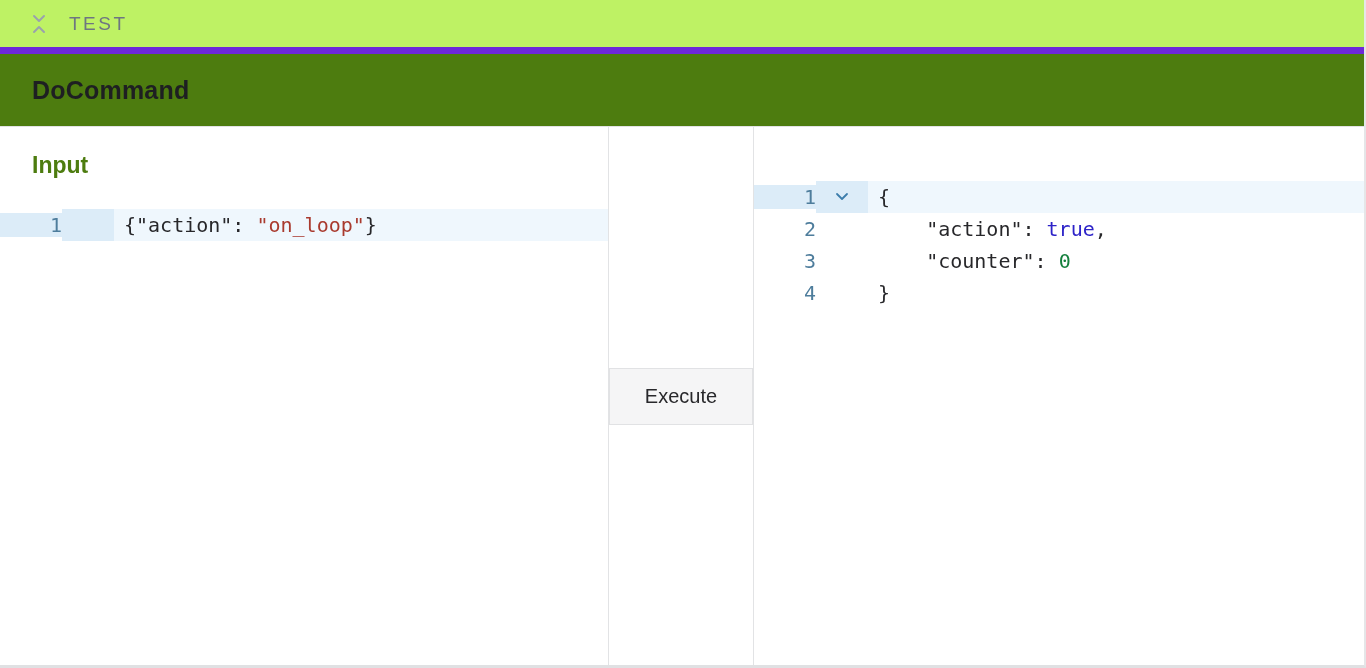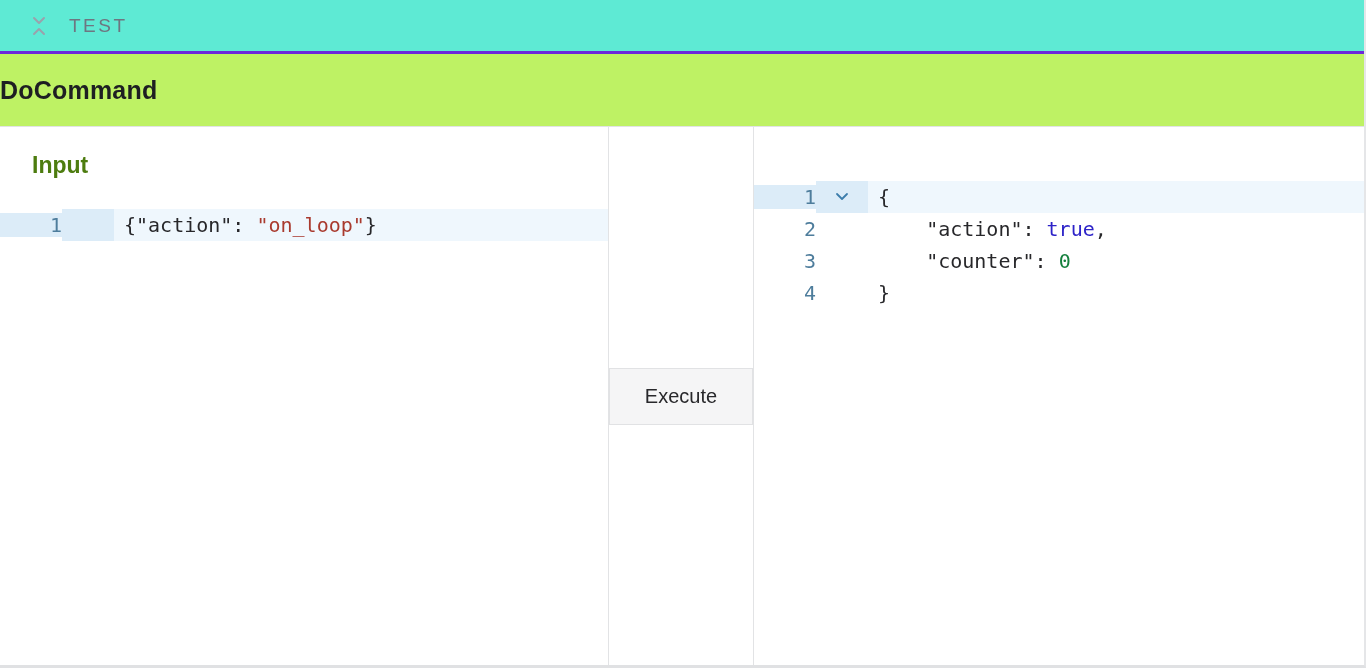--- a/index.html
+++ b/index.html
@@ -11,43 +11,44 @@
     background: #fff;
     border-right: 2px solid #e5e6e8;
     border-bottom: 3px solid #e0e1e3;
     display: flex; flex-direction: column;
     overflow: hidden;
   }
 
   
   .test-bar {
     height: 54px; flex: 0 0 54px;
-    background: #5eead4;
-    border-bottom: 3px solid #6d28d9;
+    background: #bef264;
+    border-bottom: 7px solid #6d28d9;
     display: flex; align-items: center;
     padding-left: 27px;
   }
   .collapse-btn {
     background: none; border: none; cursor: pointer;
     display: flex; align-items: center; justify-content: center;
     width: 24px; height: 28px; padding: 0;
   }
   .test-label {
     margin-left: 18px;
     font-size: 19px; font-weight: 500;
     letter-spacing: 2.5px;
     color: var(--muted, #6e7681);
   }
 
   
   .title-bar {
     height: 73px; flex: 0 0 73px;
     border-bottom: 1px solid #e2e3e5;
     display: flex; align-items: center;
-    background: #bef264;
+    padding-left: 32px;
+    background: #4d7c0f;
   }
   .title-bar h1 {
     font-size: 25px; font-weight: 700; color: #1e1f22;
     letter-spacing: 0.2px;
   }
 
   
   .content { flex: 1 1 auto; display: flex; min-height: 0; }
   .panel { padding-top: 24px; overflow: hidden; }
   .panel h2 {

